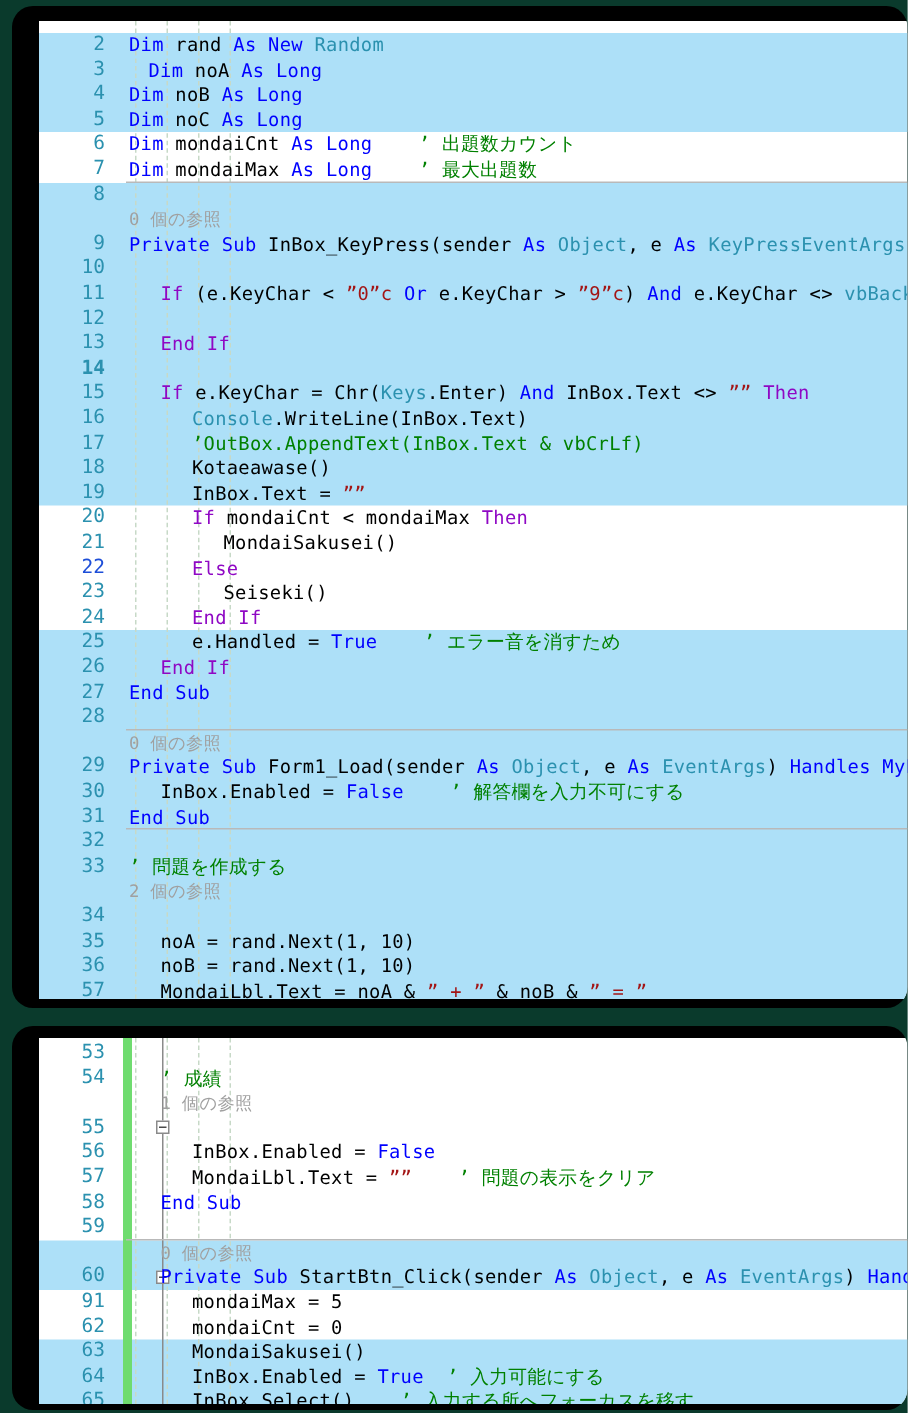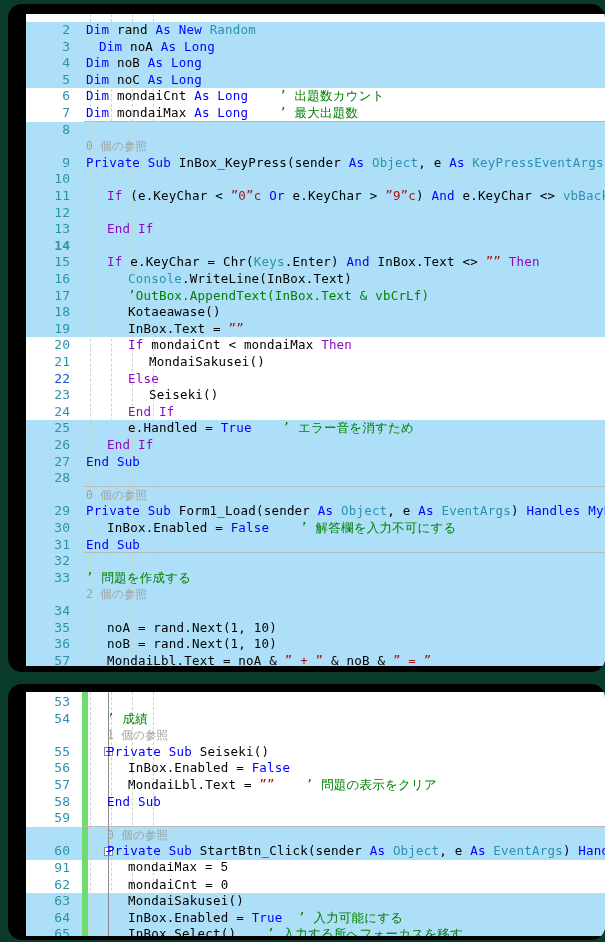--- a/index.html
+++ b/index.html
@@ -143,29 +143,29 @@
         <div class="changebar" style="top: 0px; height: 244px; background: rgb(111, 220, 111);"></div>
         <div class="foldline" style="left: 82px; top: 0px; width: 1px; height: 244px;"></div>
         <div class="guide" style="left: 64px; top: 0px; height: 244px;"></div>
         <div class="guide" style="left: 85px; top: 0px; height: 244px;"></div>
         <div class="guide" style="left: 106px; top: 0px; height: 244px;"></div>
         <div class="guide" style="left: 127px; top: 0px; height: 244px;"></div>
         <div class="row" style="top: 2px;"><div class="ln" style="color: rgb(43, 145, 175);">53</div></div>
         <div class="row" style="top: 18.6px;"><div class="ln" style="color: rgb(43, 145, 175);">54</div><div class="code" style="left: 81px;"><span class="cm">’ 成績</span></div></div>
         <div class="row" style="top: 35.2px;"><div class="lens" style="left: 81px; color: rgb(160, 160, 160);">1 個の参照</div></div>
         <div class="foldbox" style="left: 78px; top: 55.3px;"></div>
-        <div class="row" style="top: 51.8px;"><div class="ln" style="color: rgb(43, 145, 175);">55</div><div class="code" style="left: 81px;"><span class="kw">Private Sub </span><span class="id">Seiseki()</span></div></div>
+        <div class="row" style="top: 51.8px;"><div class="ln" style="color: rgb(43, 145, 175);">55</div></div>
         <div class="row" style="top: 68.4px;"><div class="ln" style="color: rgb(43, 145, 175);">56</div><div class="code" style="left: 102px;"><span class="id">InBox.Enabled = </span><span class="kw">False</span></div></div>
         <div class="row" style="top: 85px;"><div class="ln" style="color: rgb(43, 145, 175);">57</div><div class="code" style="left: 102px;"><span class="id">MondaiLbl.Text = </span><span class="st">””</span><span class="cm">    ’ 問題の表示をクリア</span></div></div>
         <div class="row" style="top: 101.6px;"><div class="ln" style="color: rgb(43, 145, 175);">58</div><div class="code" style="left: 81px;"><span class="kw">End Sub</span></div></div>
         <div class="row" style="top: 118.2px;"><div class="ln" style="color: rgb(43, 145, 175);">59</div></div>
         <div class="row" style="top: 134.8px;"><div class="lens" style="left: 81px; color: rgb(160, 160, 160);">0 個の参照</div></div>
         <div class="foldbox" style="left: 78px; top: 154.9px;"></div>
         <div class="row" style="top: 151.4px;"><div class="ln" style="color: rgb(43, 145, 175);">60</div><div class="code" style="left: 81px;"><span class="kw">Private Sub </span><span class="id">StartBtn_Click</span><span class="id">(sender </span><span class="kw">As </span><span class="ty">Object</span><span class="id">, e </span><span class="kw">As </span><span class="ty">EventArgs</span><span class="id">) </span><span class="kw">Handles </span></div></div>
-        <div class="row" style="top: 168px;"><div class="ln" style="color: rgb(43, 145, 175);">91</div><div class="code" style="left: 102px; font-family: Liberation Mono, monospace;"><span class="id">mondaiMax = 5</span></div></div>
+        <div class="row" style="top: 168px;"><div class="ln" style="color: rgb(43, 145, 175);">91</div><div class="code" style="left: 102px;"><span class="id">mondaiMax = 5</span></div></div>
         <div class="row" style="top: 184.6px;"><div class="ln" style="color: rgb(43, 145, 175);">62</div><div class="code" style="left: 102px;"><span class="id">mondaiCnt = 0</span></div></div>
         <div class="row" style="top: 201.2px;"><div class="ln" style="color: rgb(43, 145, 175);">63</div><div class="code" style="left: 102px;"><span class="id">MondaiSakusei()</span></div></div>
         <div class="row" style="top: 217.8px;"><div class="ln" style="color: rgb(43, 145, 175);">64</div><div class="code" style="left: 102px;"><span class="id">InBox.Enabled = </span><span class="kw">True</span><span class="cm">  ’ 入力可能にする</span></div></div>
         <div class="row" style="top: 234.4px;"><div class="ln" style="color: rgb(43, 145, 175);">65</div><div class="code" style="left: 102px;"><span class="id">InBox.Select()</span><span class="cm">    ’ 入力する所へフォーカスを移す</span></div></div>
         <div class="rule" style="left: 58px; width: 522px; top: 133.8px;"></div>
       </div>
   </div>
 
 </div>
 

